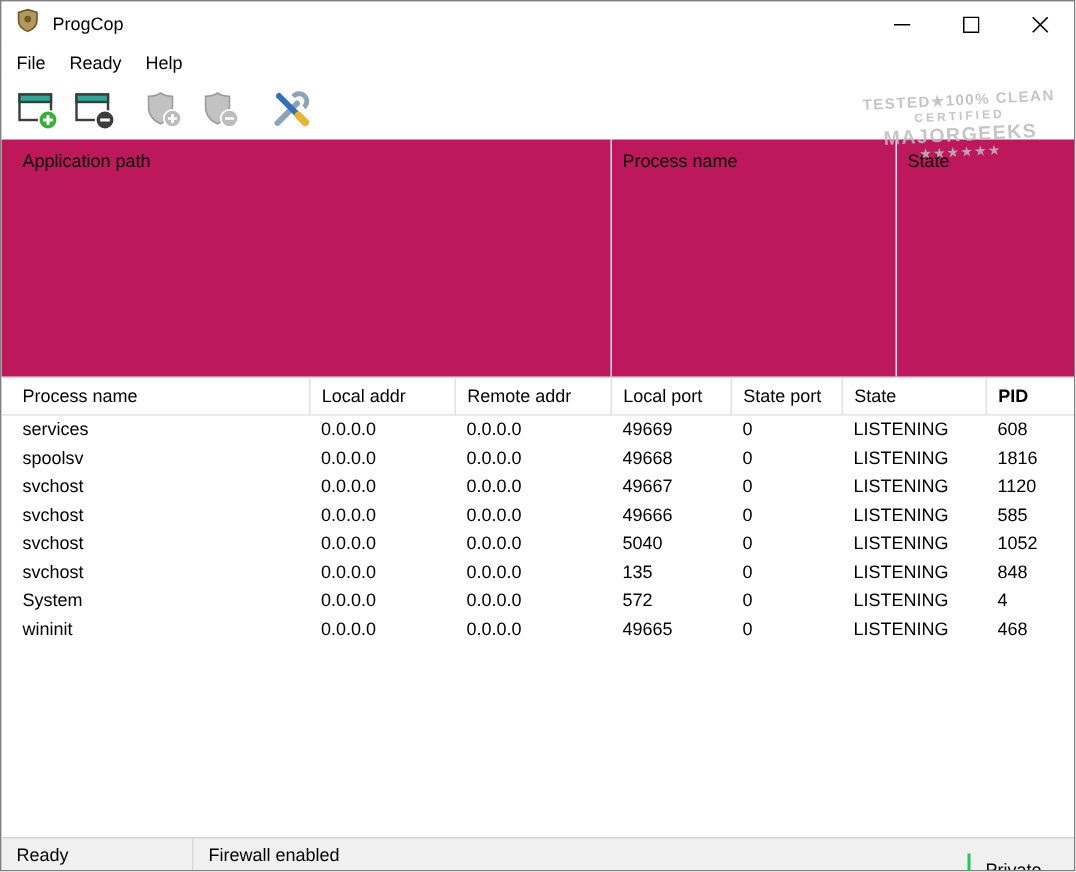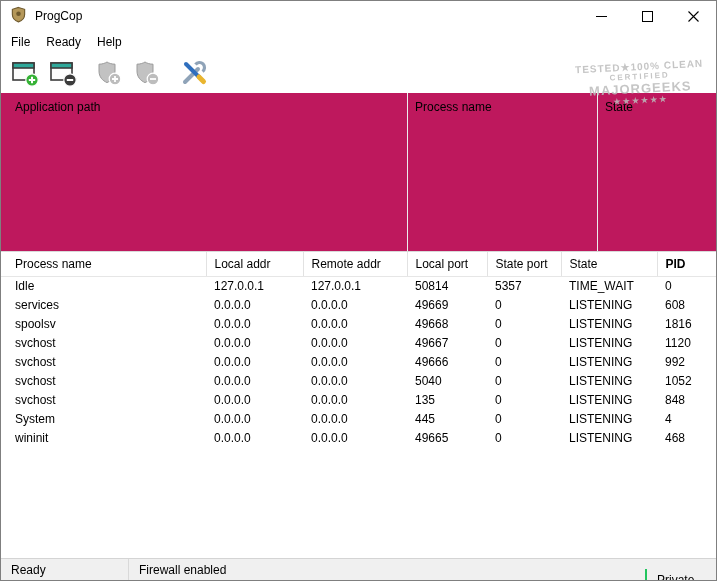--- a/index.html
+++ b/index.html
@@ -170,29 +170,20 @@
           <th>Local addr</th>
           <th>Remote addr</th>
           <th>Local port</th>
           <th>State port</th>
           <th>State</th>
           <th>PID</th>
         </tr>
       </thead>
       <tbody>
           <tr>
-            <td>Idle</td>
-            <td>127.0.0.1</td>
-            <td>127.0.0.1</td>
-            <td>50814</td>
-            <td>5357</td>
-            <td>TIME_WAIT</td>
-            <td>0</td>
-          </tr>
-          <tr>
             <td>services</td>
             <td>0.0.0.0</td>
             <td>0.0.0.0</td>
             <td>49669</td>
             <td>0</td>
             <td>LISTENING</td>
             <td>608</td>
           </tr>
           <tr>
             <td>spoolsv</td>
@@ -212,21 +203,21 @@
             <td>LISTENING</td>
             <td>1120</td>
           </tr>
           <tr>
             <td>svchost</td>
             <td>0.0.0.0</td>
             <td>0.0.0.0</td>
             <td>49666</td>
             <td>0</td>
             <td>LISTENING</td>
-            <td>992</td>
+            <td>585</td>
           </tr>
           <tr>
             <td>svchost</td>
             <td>0.0.0.0</td>
             <td>0.0.0.0</td>
             <td>5040</td>
             <td>0</td>
             <td>LISTENING</td>
             <td>1052</td>
           </tr>
@@ -236,21 +227,21 @@
             <td>0.0.0.0</td>
             <td>135</td>
             <td>0</td>
             <td>LISTENING</td>
             <td>848</td>
           </tr>
           <tr>
             <td>System</td>
             <td>0.0.0.0</td>
             <td>0.0.0.0</td>
-            <td>445</td>
+            <td>572</td>
             <td>0</td>
             <td>LISTENING</td>
             <td>4</td>
           </tr>
           <tr>
             <td>wininit</td>
             <td>0.0.0.0</td>
             <td>0.0.0.0</td>
             <td>49665</td>
             <td>0</td>

